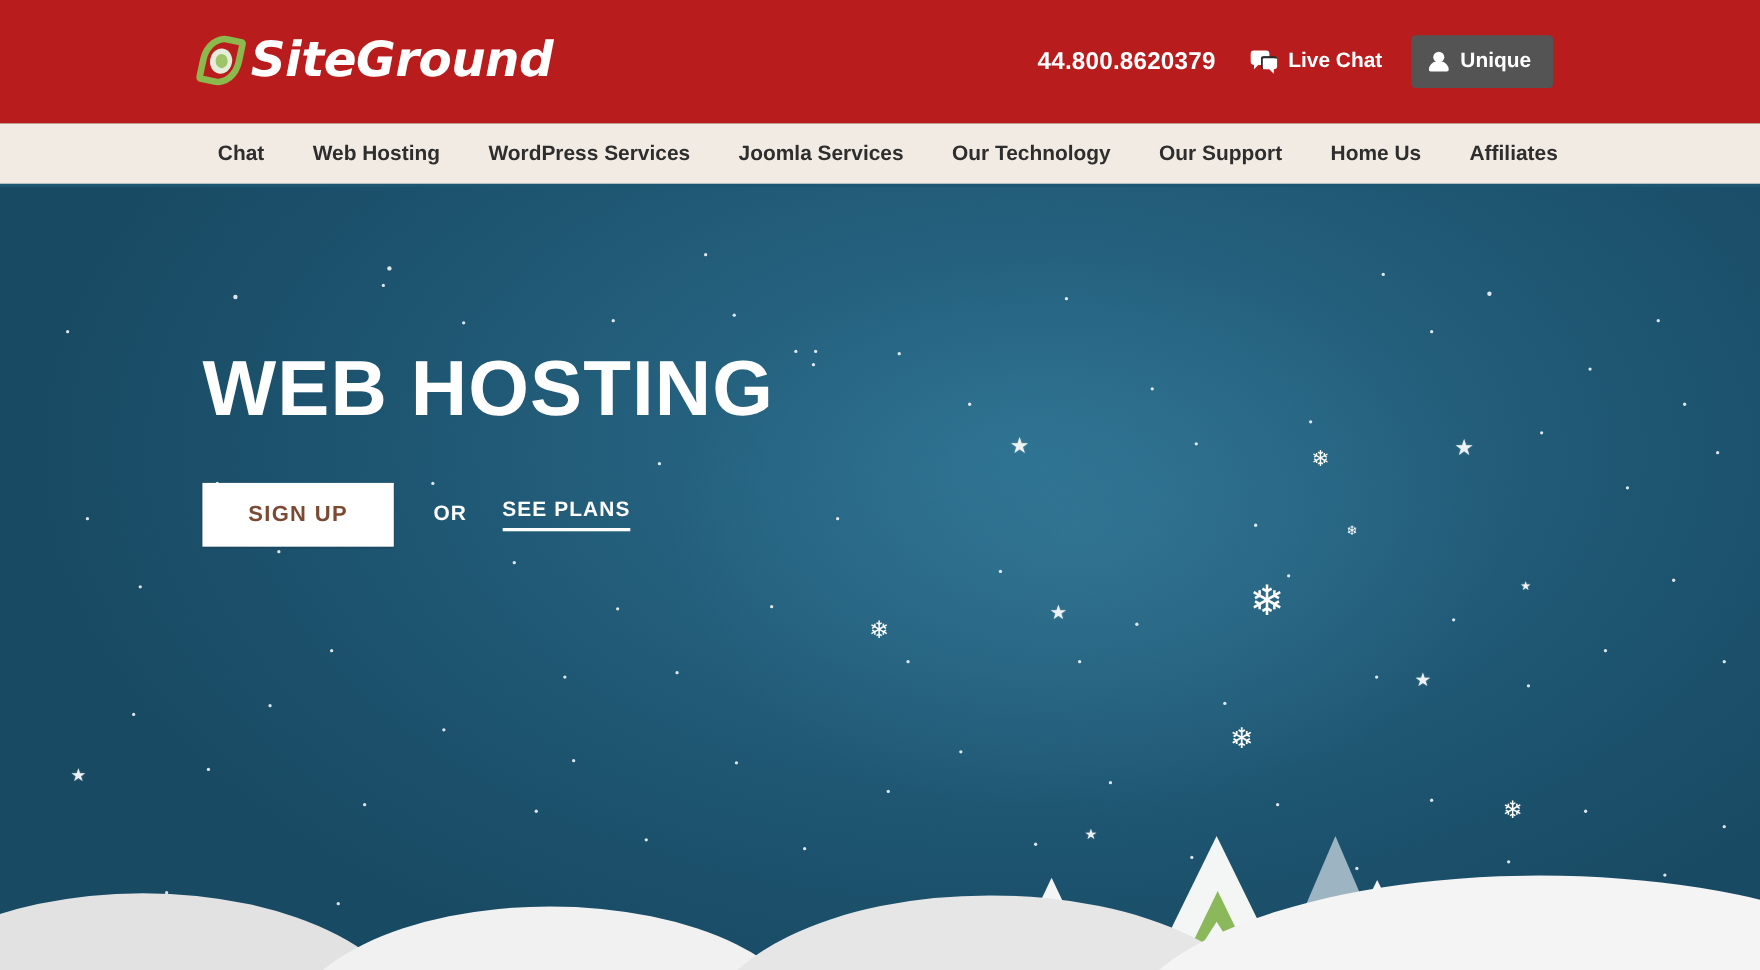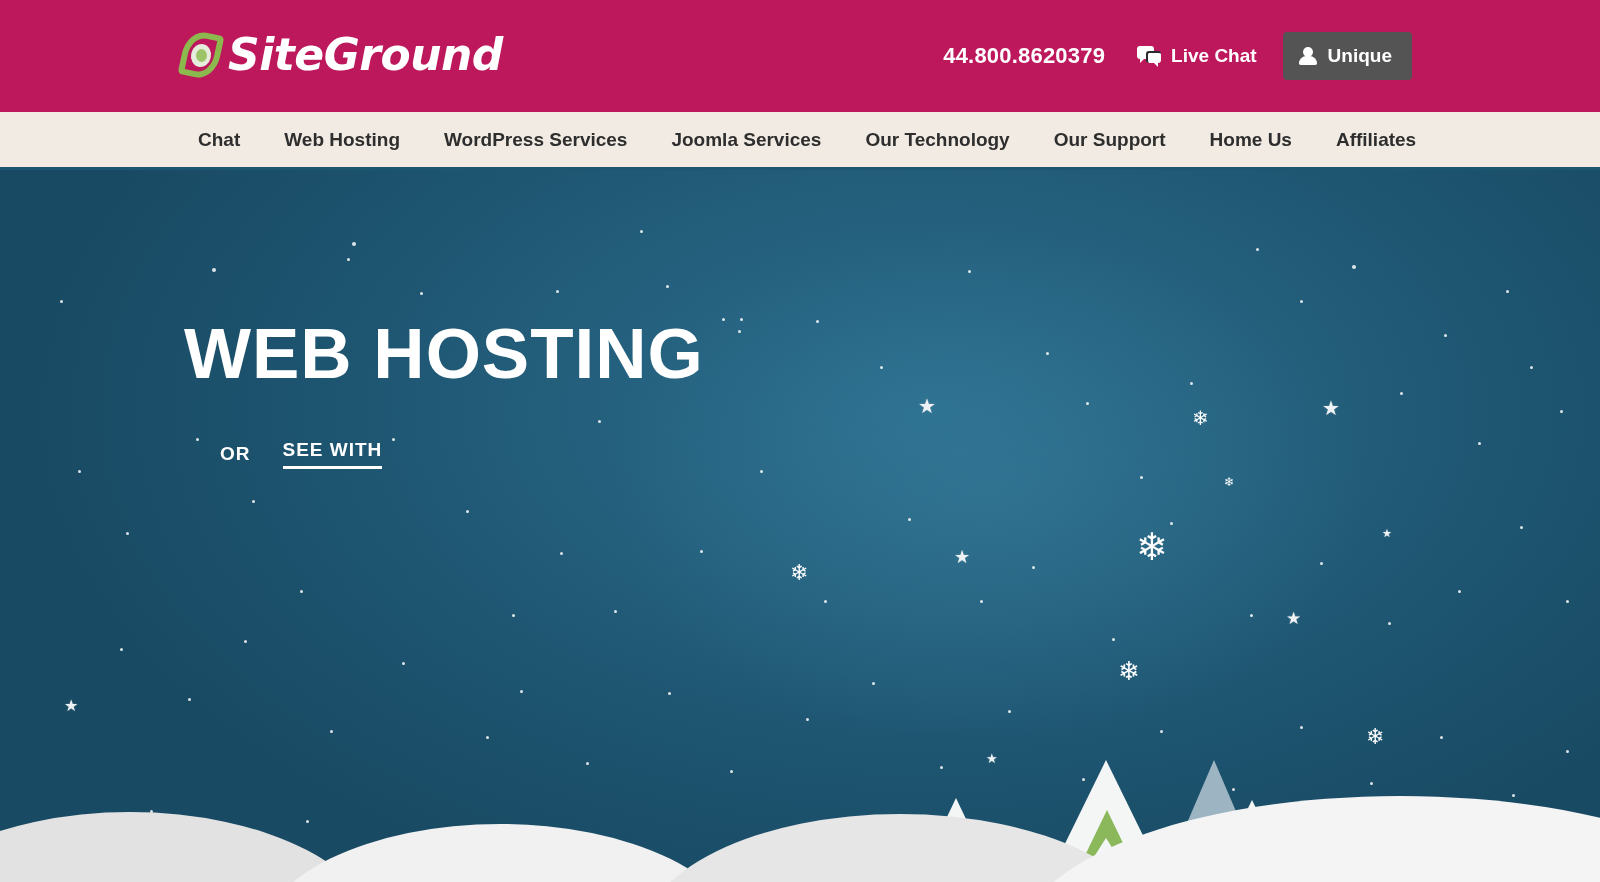--- a/index.html
+++ b/index.html
@@ -9,21 +9,21 @@
     overflow: hidden;
     font-family: "Liberation Sans", sans-serif;
     background: #0f0f0f;
   }
 
   
   .topbar {
     position: relative;
     width: 1600px;
     height: 112px;
-    background: #be185d;
+    background: #b91c1c;
     display: flex;
     align-items: center;
   }
   .logo-wrap {
     position: absolute;
     left: 178px;
     top: 24px;
     display: flex;
     align-items: center;
     height: 62px;
@@ -486,16 +486,17 @@
     <div class="hill" style="left:-120px; width:500px; height:130px; background:#e2e2e3;"></div>
     <div class="hill" style="left:260px; width:480px; height:118px; background:#f1f1f2;"></div>
     <div class="hill" style="left:640px; width:520px; height:128px; background:#e6e6e7;"></div>
     <div class="hill" style="left:1020px; width:760px; height:146px; background:#f4f4f5;"></div>
   </div>
 </div>
 
 <div class="hero-copy" style="position:absolute; left:184px; top:318px;">
   <div class="h1">WEB HOSTING</div>
   <div class="cta-row">
+    <div class="signup-btn">SIGN UP</div>
     <div class="or-text">OR</div>
-    <div class="see-plans">SEE WITH</div>
+    <div class="see-plans">SEE PLANS</div>
   </div>
 </div>
 
 </body></html>

